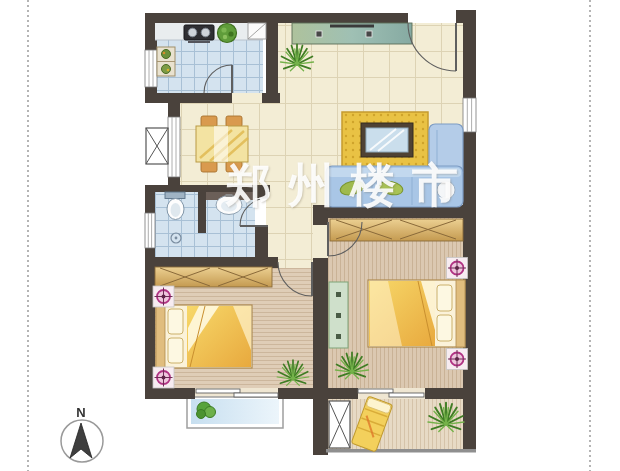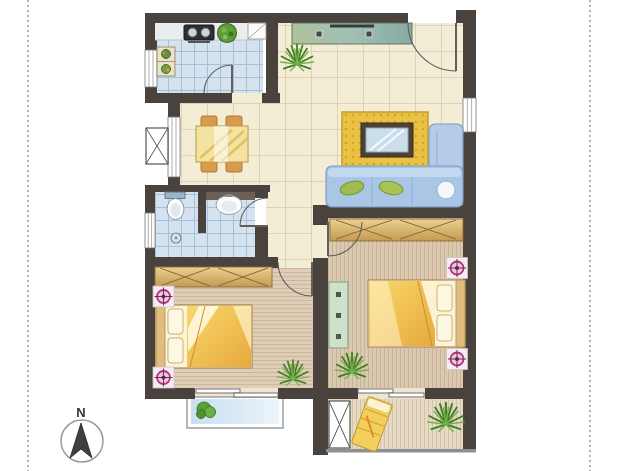--- a/index.html
+++ b/index.html
@@ -342,13 +342,14 @@
       </g>
     </g>
 
     <g>
       <circle cx="82" cy="441" r="21" fill="#ffffff" stroke="#9a9a9a" stroke-width="1.5"></circle>
       <polygon points="81,423 70,458 81,449 92,458" fill="#3f3f3f" stroke="#222" stroke-width="0.8"></polygon>
       <text x="81" y="417" text-anchor="middle" font-size="13" font-weight="bold" fill="#333333" font-family="Liberation Sans, sans-serif">N</text>
     </g>
   </svg>
 
+  <div class="wm wm-brand">郑州楼市</div>
 </div>
 
 </body></html>

